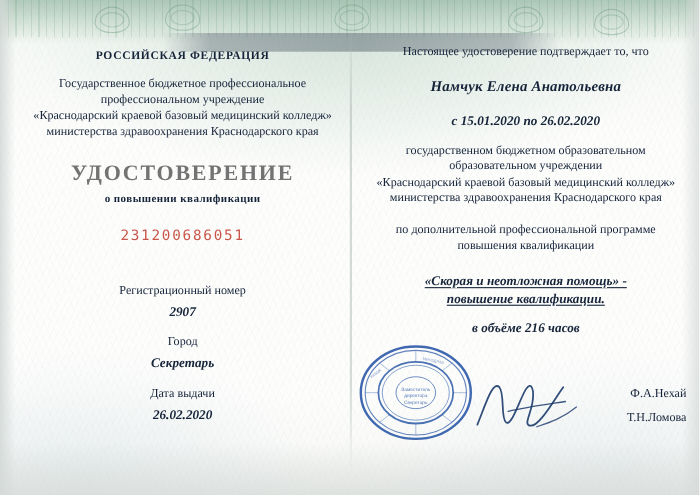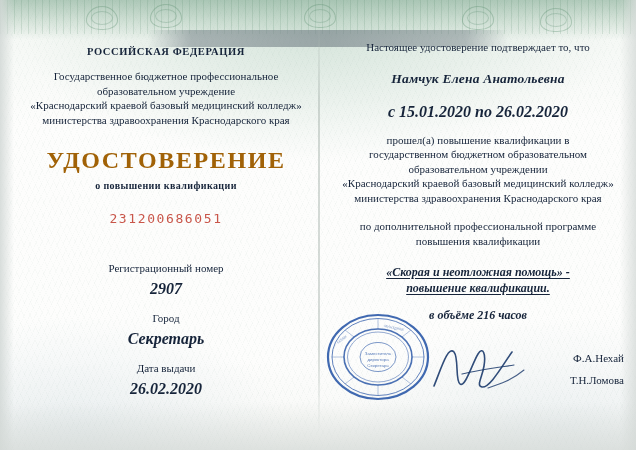--- a/index.html
+++ b/index.html
@@ -132,24 +132,24 @@
     line-height: 14.5px;
     color: #16243a;
   }
   .spacer-6 { height: 6px; }
   .spacer-12 { height: 12px; }
   .spacer-14 { height: 14px; }
   .spacer-16 { height: 16px; }
   .spacer-20 { height: 20px; }
 
   .title-main {
-    font-size: 24px;
+    font-size: 20px;
     font-weight: bold;
     letter-spacing: 1.6px;
-    color: #a16207;
+    color: #737373;
   }
   .title-sub {
     font-size: 10px;
     font-weight: bold;
     letter-spacing: 0.4px;
     color: #16243a;
   }
   .serial {
     font-family: "DejaVu Sans Mono", monospace;
     font-size: 13px;
@@ -158,21 +158,21 @@
     opacity: 0.85;
   }
 
   .label-line {
     font-size: 11px;
     color: #16243a;
   }
   .filled {
     font-family: "Liberation Serif", serif;
     font-style: italic;
-    font-size: 16px;
+    font-size: 12px;
     font-weight: bold;
     color: #16243a;
   }
   .filled-name {
     font-family: "Liberation Serif", serif;
     font-style: italic;
     font-size: 13.5px;
     font-weight: bold;
     color: #16243a;
     letter-spacing: 0.2px;
@@ -250,21 +250,21 @@
   <div class="right-edge-shade"></div>
   <div class="bottom-shade"></div>
   <div class="center-fold"></div>
 
   <div class="content">
 
     <div class="col-left">
       <div class="t-caps">РОССИЙСКАЯ ФЕДЕРАЦИЯ</div>
       <div class="spacer-12"></div>
       <div class="t-line">Государственное бюджетное профессиональное</div>
-      <div class="t-line">образовательном учреждение</div>
+      <div class="t-line">профессиональном учреждение</div>
       <div class="t-line">«Краснодарский краевой базовый медицинский колледж»</div>
       <div class="t-line">министерства здравоохранения Краснодарского края</div>
       <div class="spacer-20"></div>
       <div class="title-main">УДОСТОВЕРЕНИЕ</div>
       <div class="spacer-6"></div>
       <div class="title-sub">о повышении квалификации</div>
       <div class="spacer-20"></div>
       <div class="serial">231200686051</div>
       <div class="spacer-20"></div>
       <div class="spacer-16"></div>
@@ -281,21 +281,20 @@
       <div class="filled">26.02.2020</div>
     </div>
 
     <div class="col-right">
       <div class="t-line">Настоящее удостоверение подтверждает то, что</div>
       <div class="spacer-16"></div>
       <div class="filled-name">Намчук Елена Анатольевна</div>
       <div class="spacer-16"></div>
       <div class="filled">с 15.01.2020 по 26.02.2020</div>
       <div class="spacer-12"></div>
-      <div class="t-line">прошел(а) повышение квалификации в</div>
       <div class="t-line">государственном бюджетном образовательном</div>
       <div class="t-line">образовательном учреждении</div>
       <div class="t-line">«Краснодарский краевой базовый медицинский колледж»</div>
       <div class="t-line">министерства здравоохранения Краснодарского края</div>
       <div class="spacer-14"></div>
       <div class="t-line">по дополнительной профессиональной программе</div>
       <div class="t-line">повышения квалификации</div>
       <div class="spacer-16"></div>
       <div class="course-title">«Скорая и неотложная помощь» -</div>
       <div class="course-title">повышение квалификации.</div>

